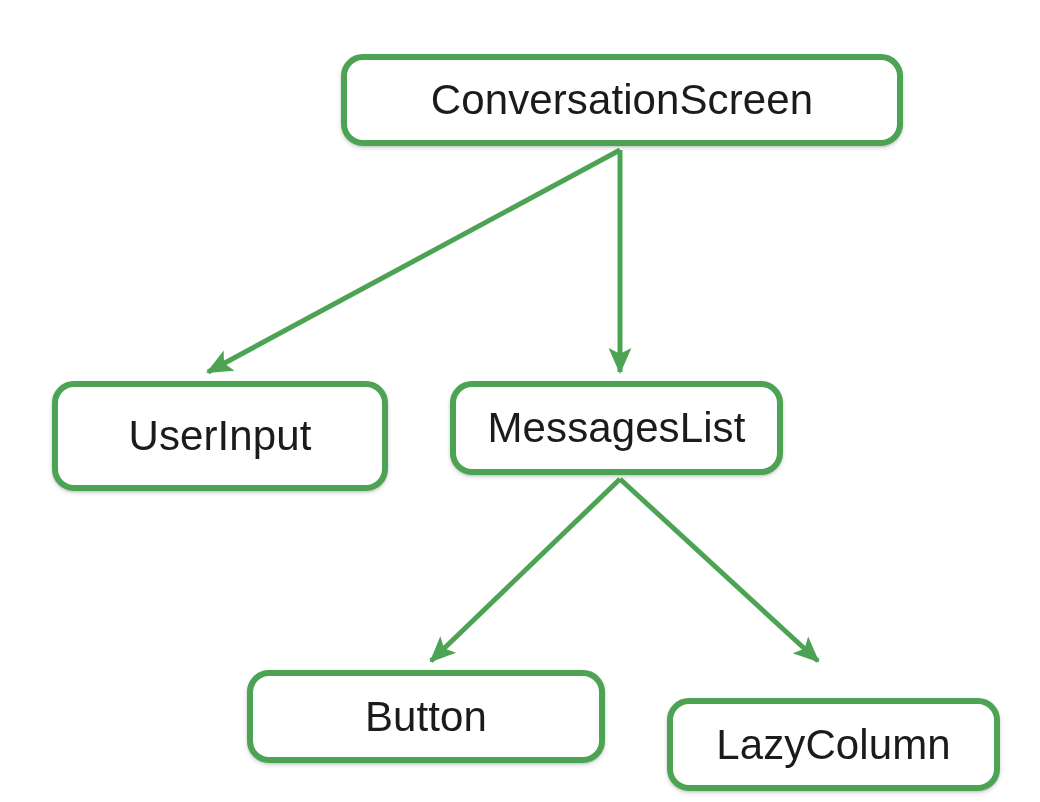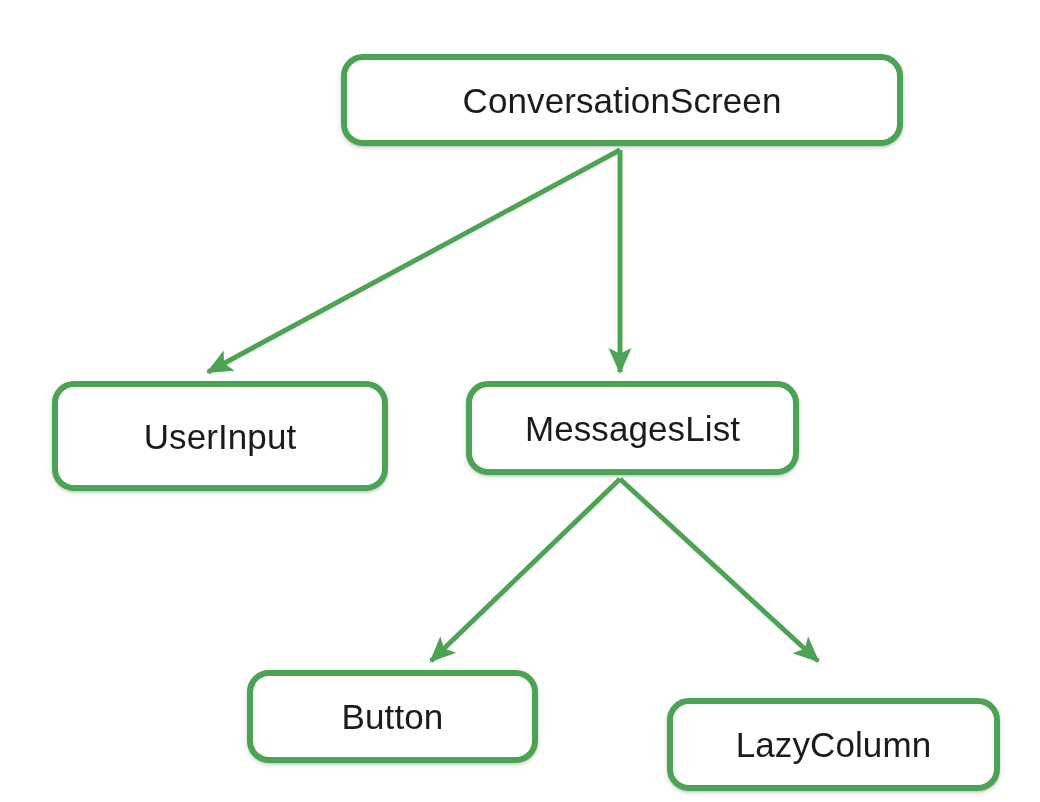--- a/index.html
+++ b/index.html
@@ -30,31 +30,31 @@
     border: 6px solid #4CA354;
     border-radius: 22px;
     display: flex;
     align-items: center;
     justify-content: center;
     box-shadow: 0 2px 4px rgba(0,0,0,0.16), 0 1px 2px rgba(0,0,0,0.10);
     z-index: 2;
   }
   .node-label {
     color: #1b1b1b;
-    font-size: 35px;
+    font-size: 42px;
     font-weight: 400;
     letter-spacing: 0.1px;
     line-height: 1;
     white-space: nowrap;
     text-align: right;
   }
   #node-conversationscreen { left: 341px; top: 54px;  width: 562px; height: 92px; }
   #node-userinput         { left: 52px;  top: 381px; width: 336px; height: 110px; }
-  #node-messageslist      { left: 450px; top: 381px; width: 333px; height: 94px; margin-left: 16px; }
-  #node-button            { left: 247px; top: 670px; width: 291px; height: 93px; }
+  #node-messageslist      { left: 450px; top: 381px; width: 333px; height: 94px; }
+  #node-button            { left: 247px; top: 670px; width: 358px; height: 93px; }
   #node-lazycolumn        { left: 667px; top: 670px; width: 333px; height: 93px; margin-top: 28px; }
 </style>
 </head>
 <body>
 
 <div id="canvas">
 
   <svg id="edge-layer" viewBox="0 0 1040 802" width="1040" height="802" xmlns="http://www.w3.org/2000/svg">
     <defs>
       <marker id="arrow" viewBox="0 0 10 10" refX="9.2" refY="5" markerWidth="5.2" markerHeight="5.2" orient="auto-start-reverse">

